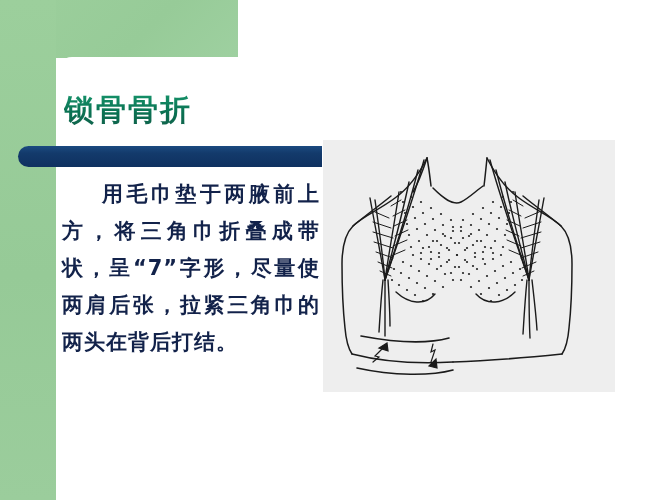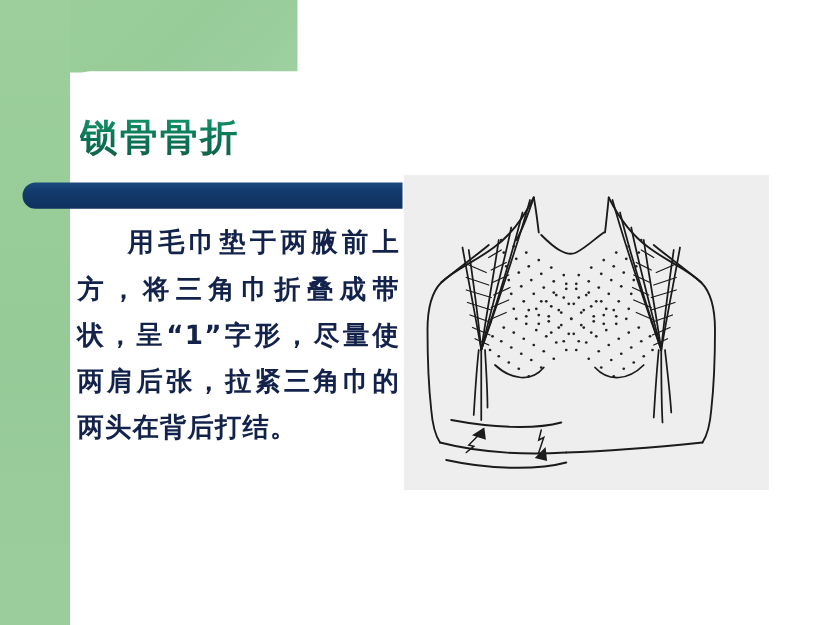--- a/index.html
+++ b/index.html
@@ -122,21 +122,21 @@
 
   <div class="green-block"></div>
   <div class="green-strip"></div>
 
   <div class="white-panel"></div>
 
   <div class="slide-title">锁骨骨折</div>
 
   <div class="title-rule"></div>
 
-  <div class="body-text">用毛巾垫于两腋前上方，将三角巾折叠成带状，呈“1”字形，尽量使两肩后张，拉紧三角巾的两头在背后打结。</div>
+  <div class="body-text">用毛巾垫于两腋前上方，将三角巾折叠成带状，呈“7”字形，尽量使两肩后张，拉紧三角巾的两头在背后打结。</div>
 
   <div class="figure-panel">
     <svg viewBox="0 0 292 252" xmlns="http://www.w3.org/2000/svg">
       <rect x="0" y="0" width="292" height="252" fill="#eeeeee"></rect>
       <g fill="none" stroke="#1b1b1b" stroke-width="1.5" stroke-linecap="round">
 
         <path d="M104 18 C 96 34, 86 48, 72 58 C 56 70, 40 76, 30 86
                  C 22 94, 19 108, 19 124 C 19 146, 20 170, 22 188
                  C 23 200, 25 208, 29 214"></path>
 

